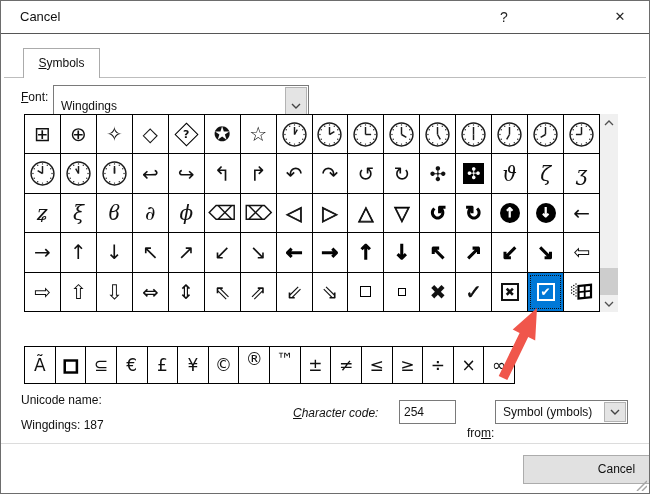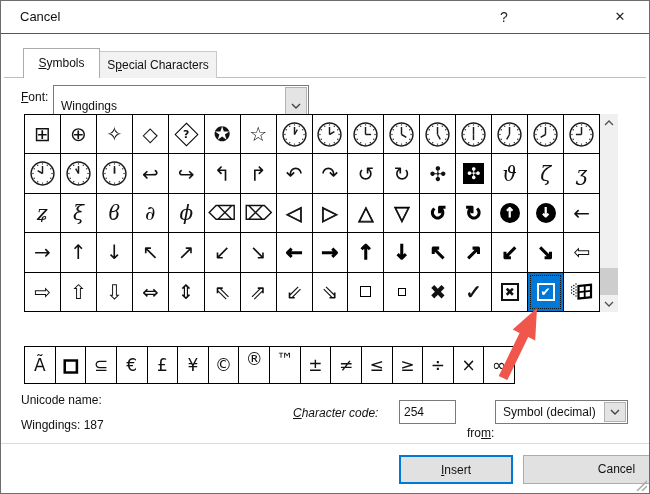--- a/index.html
+++ b/index.html
@@ -70,21 +70,20 @@
 <div class="dialog">
 
   <div class="titlebar">
     <div class="title">Cancel</div>
     <div class="cap-btn cap-help">?</div>
     <div class="cap-btn cap-close">✕</div>
   </div>
 
   <div class="tabline"></div>
   <div class="tab tab-active"><u>S</u>ymbols</div>
-  <div class="tab tab-inactive">S<u>p</u>ecial Characters</div>
 
   <div class="lbl" style="left:20px;top:89px;"><u>F</u>ont:</div>
   <div class="combo" id="font-combo">
     <span class="val">Wingdings</span>
     <span class="dd">
       <svg width="10" height="6" viewBox="0 0 10 6">
           <polyline points="1,1 5,5 9,1" fill="none" stroke="#444" stroke-width="1.4"></polyline>
         </svg>
     </span>
   </div>
@@ -609,30 +608,29 @@
       </div>
     </div>
 
   <div class="lbl" style="left:20px;top:392px;">Unicode name:</div>
   <div class="lbl" style="left:20px;top:417px;">Wingdings: 187</div>
 
   <div class="lbl" style="left:292px;top:405px;font-style:italic;"><u>C</u>haracter code:</div>
   <input class="input" id="charcode-input" value="254" style="">
   <div class="lbl" style="left:466px;top:405px;margin-top:20px;">fro<u>m</u>:</div>
   <div class="combo" id="from-combo">
-    <span class="val">Symbol (decimal)</span>
+    <span class="val">Symbol (ymbols)</span>
     <span class="dd">
       <svg width="10" height="6" viewBox="0 0 10 6">
           <polyline points="1,1 5,5 9,1" fill="none" stroke="#444" stroke-width="1.4"></polyline>
         </svg>
     </span>
   </div>
 
   <div class="sep"></div>
-  <div class="btn" id="insert-btn" style="border-color: rgb(0, 120, 215);"><u>I</u>nsert</div>
   <div class="btn" id="cancel-btn">Cancel</div>
 
   <svg class="grip" width="13" height="13" viewBox="0 0 13 13">
     <line x1="3" y1="13" x2="13" y2="3" stroke="#a6a6a6" stroke-width="1.4"></line>
     <line x1="8" y1="13" x2="13" y2="8" stroke="#a6a6a6" stroke-width="1.4"></line>
   </svg>
 
   <svg class="arrow-overlay" width="70" height="85" viewBox="0 0 70 85">
     <polygon id="red-arrow-poly" points="50,8 48.2,40.5 41.2,37.1 20.3,80.1 11.7,75.9 32.6,32.9 25.7,29.5" fill="#f0564b"></polygon>
   </svg>

